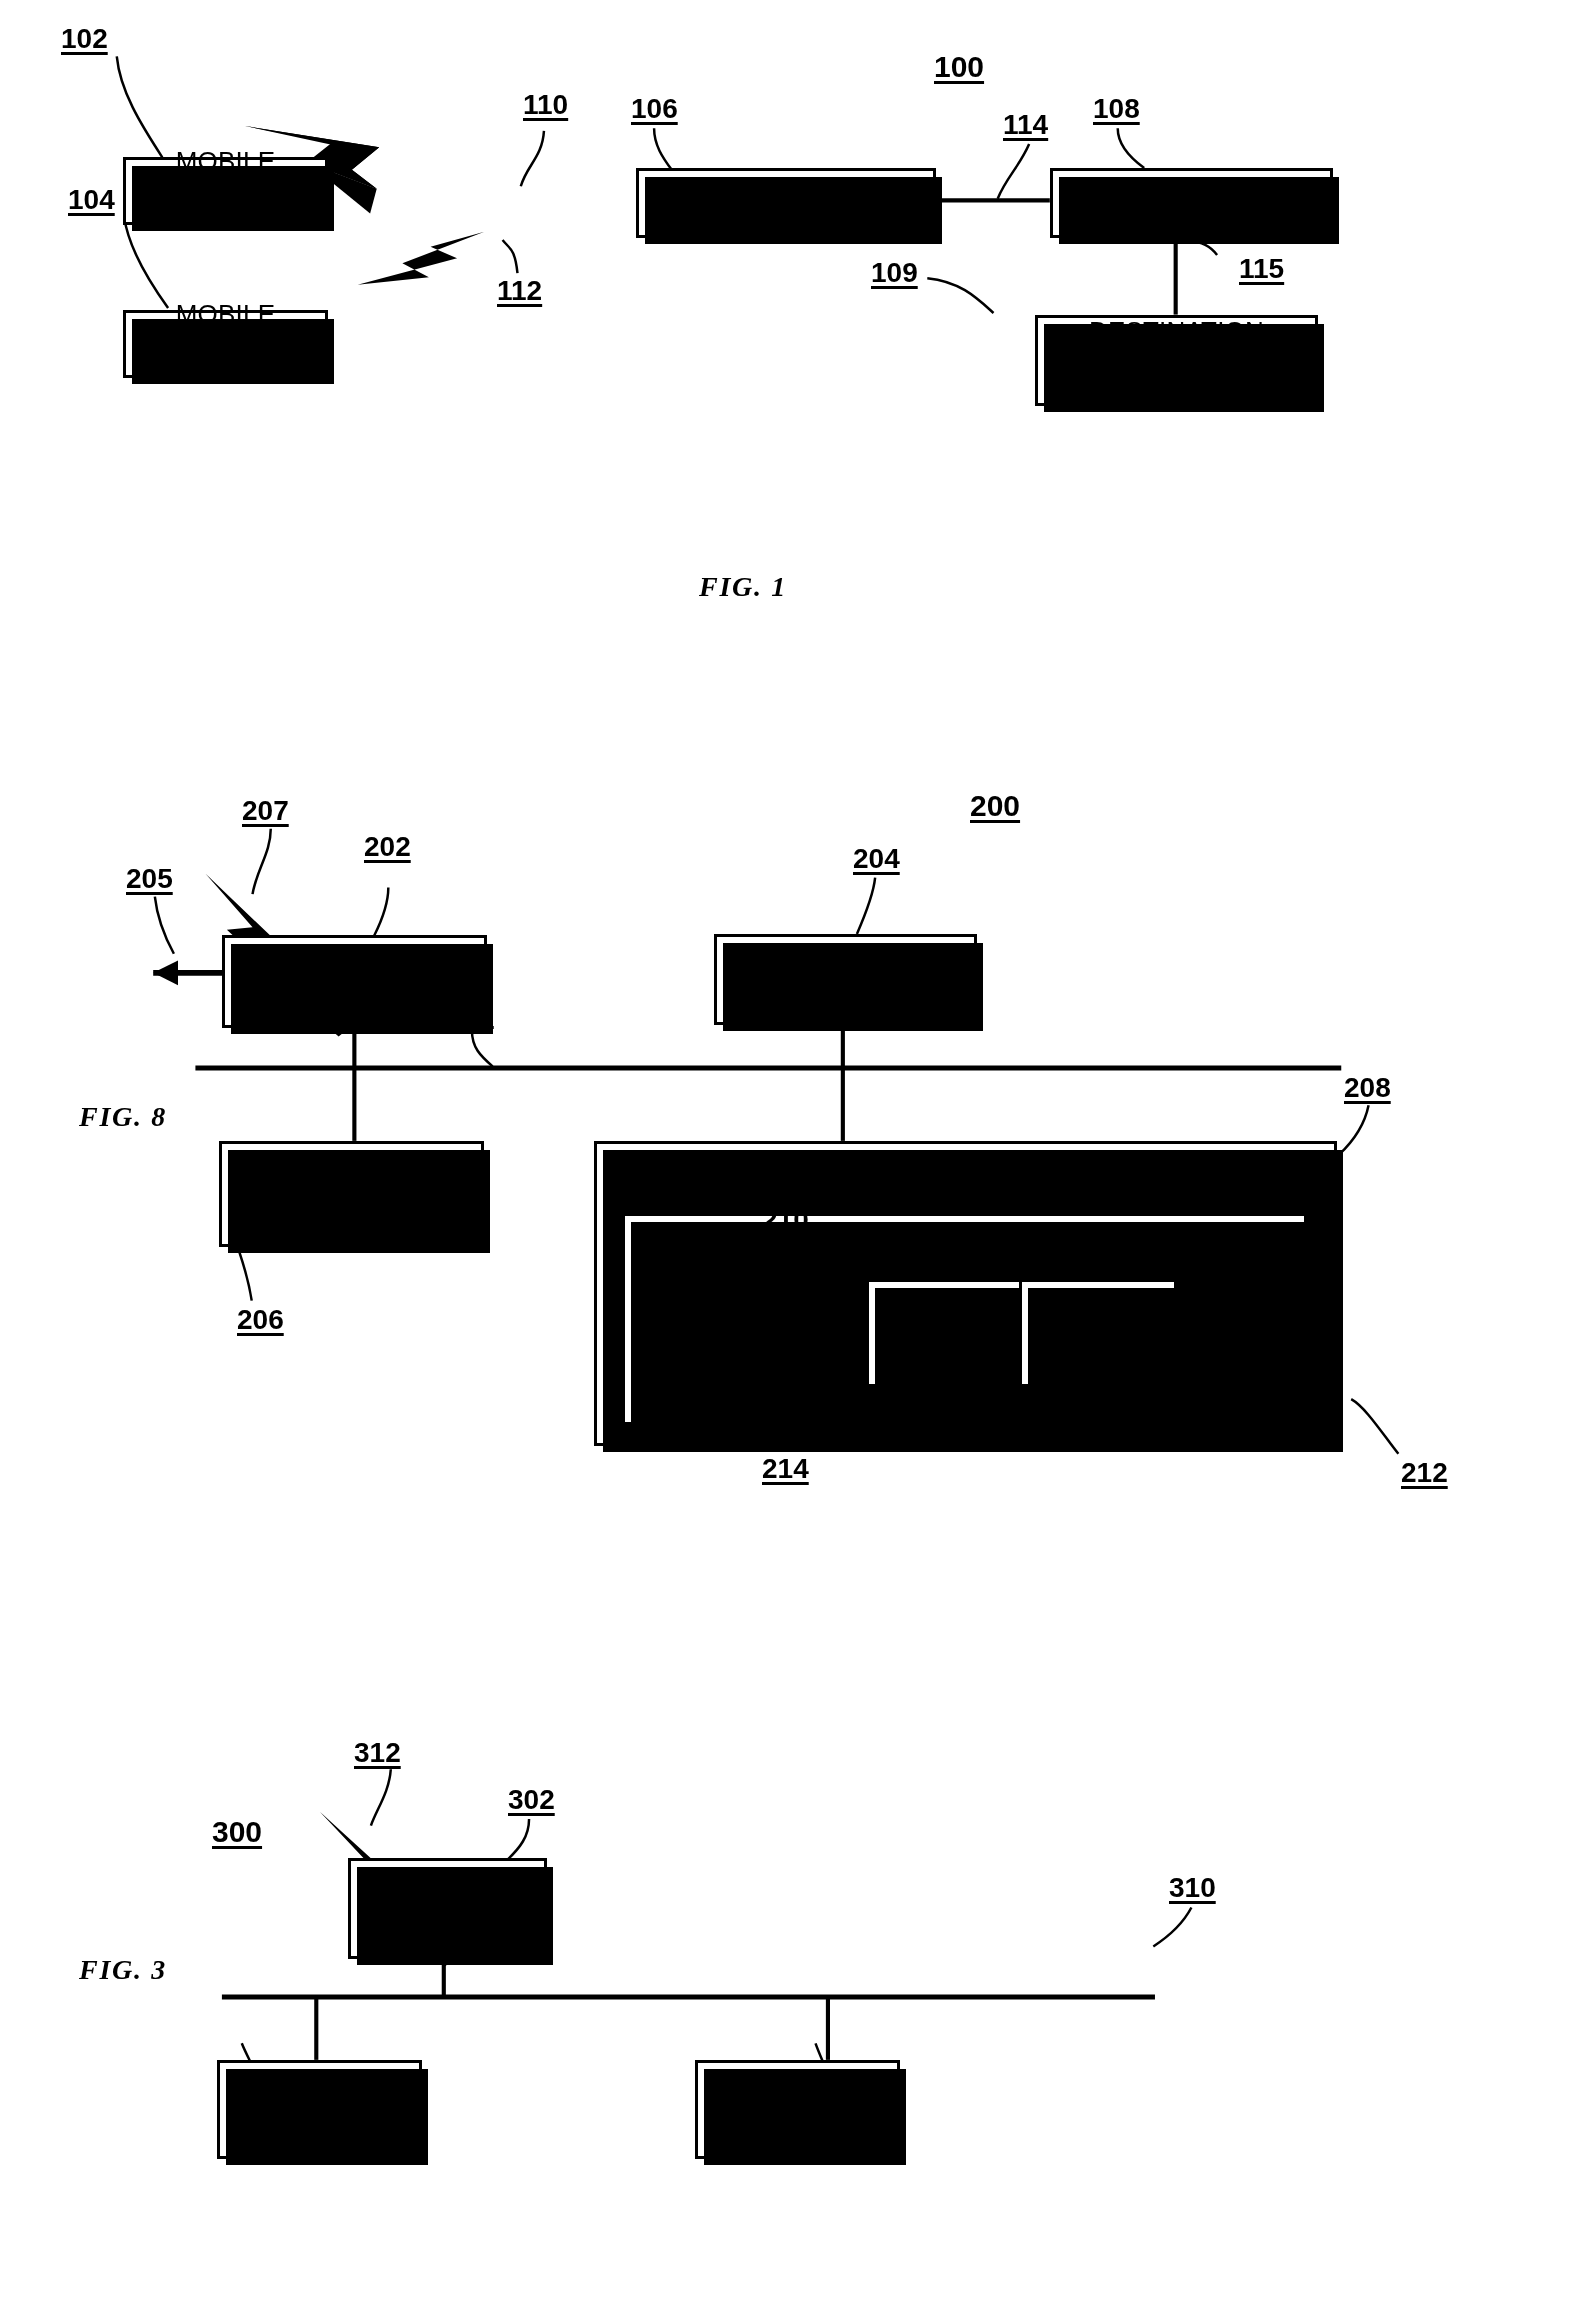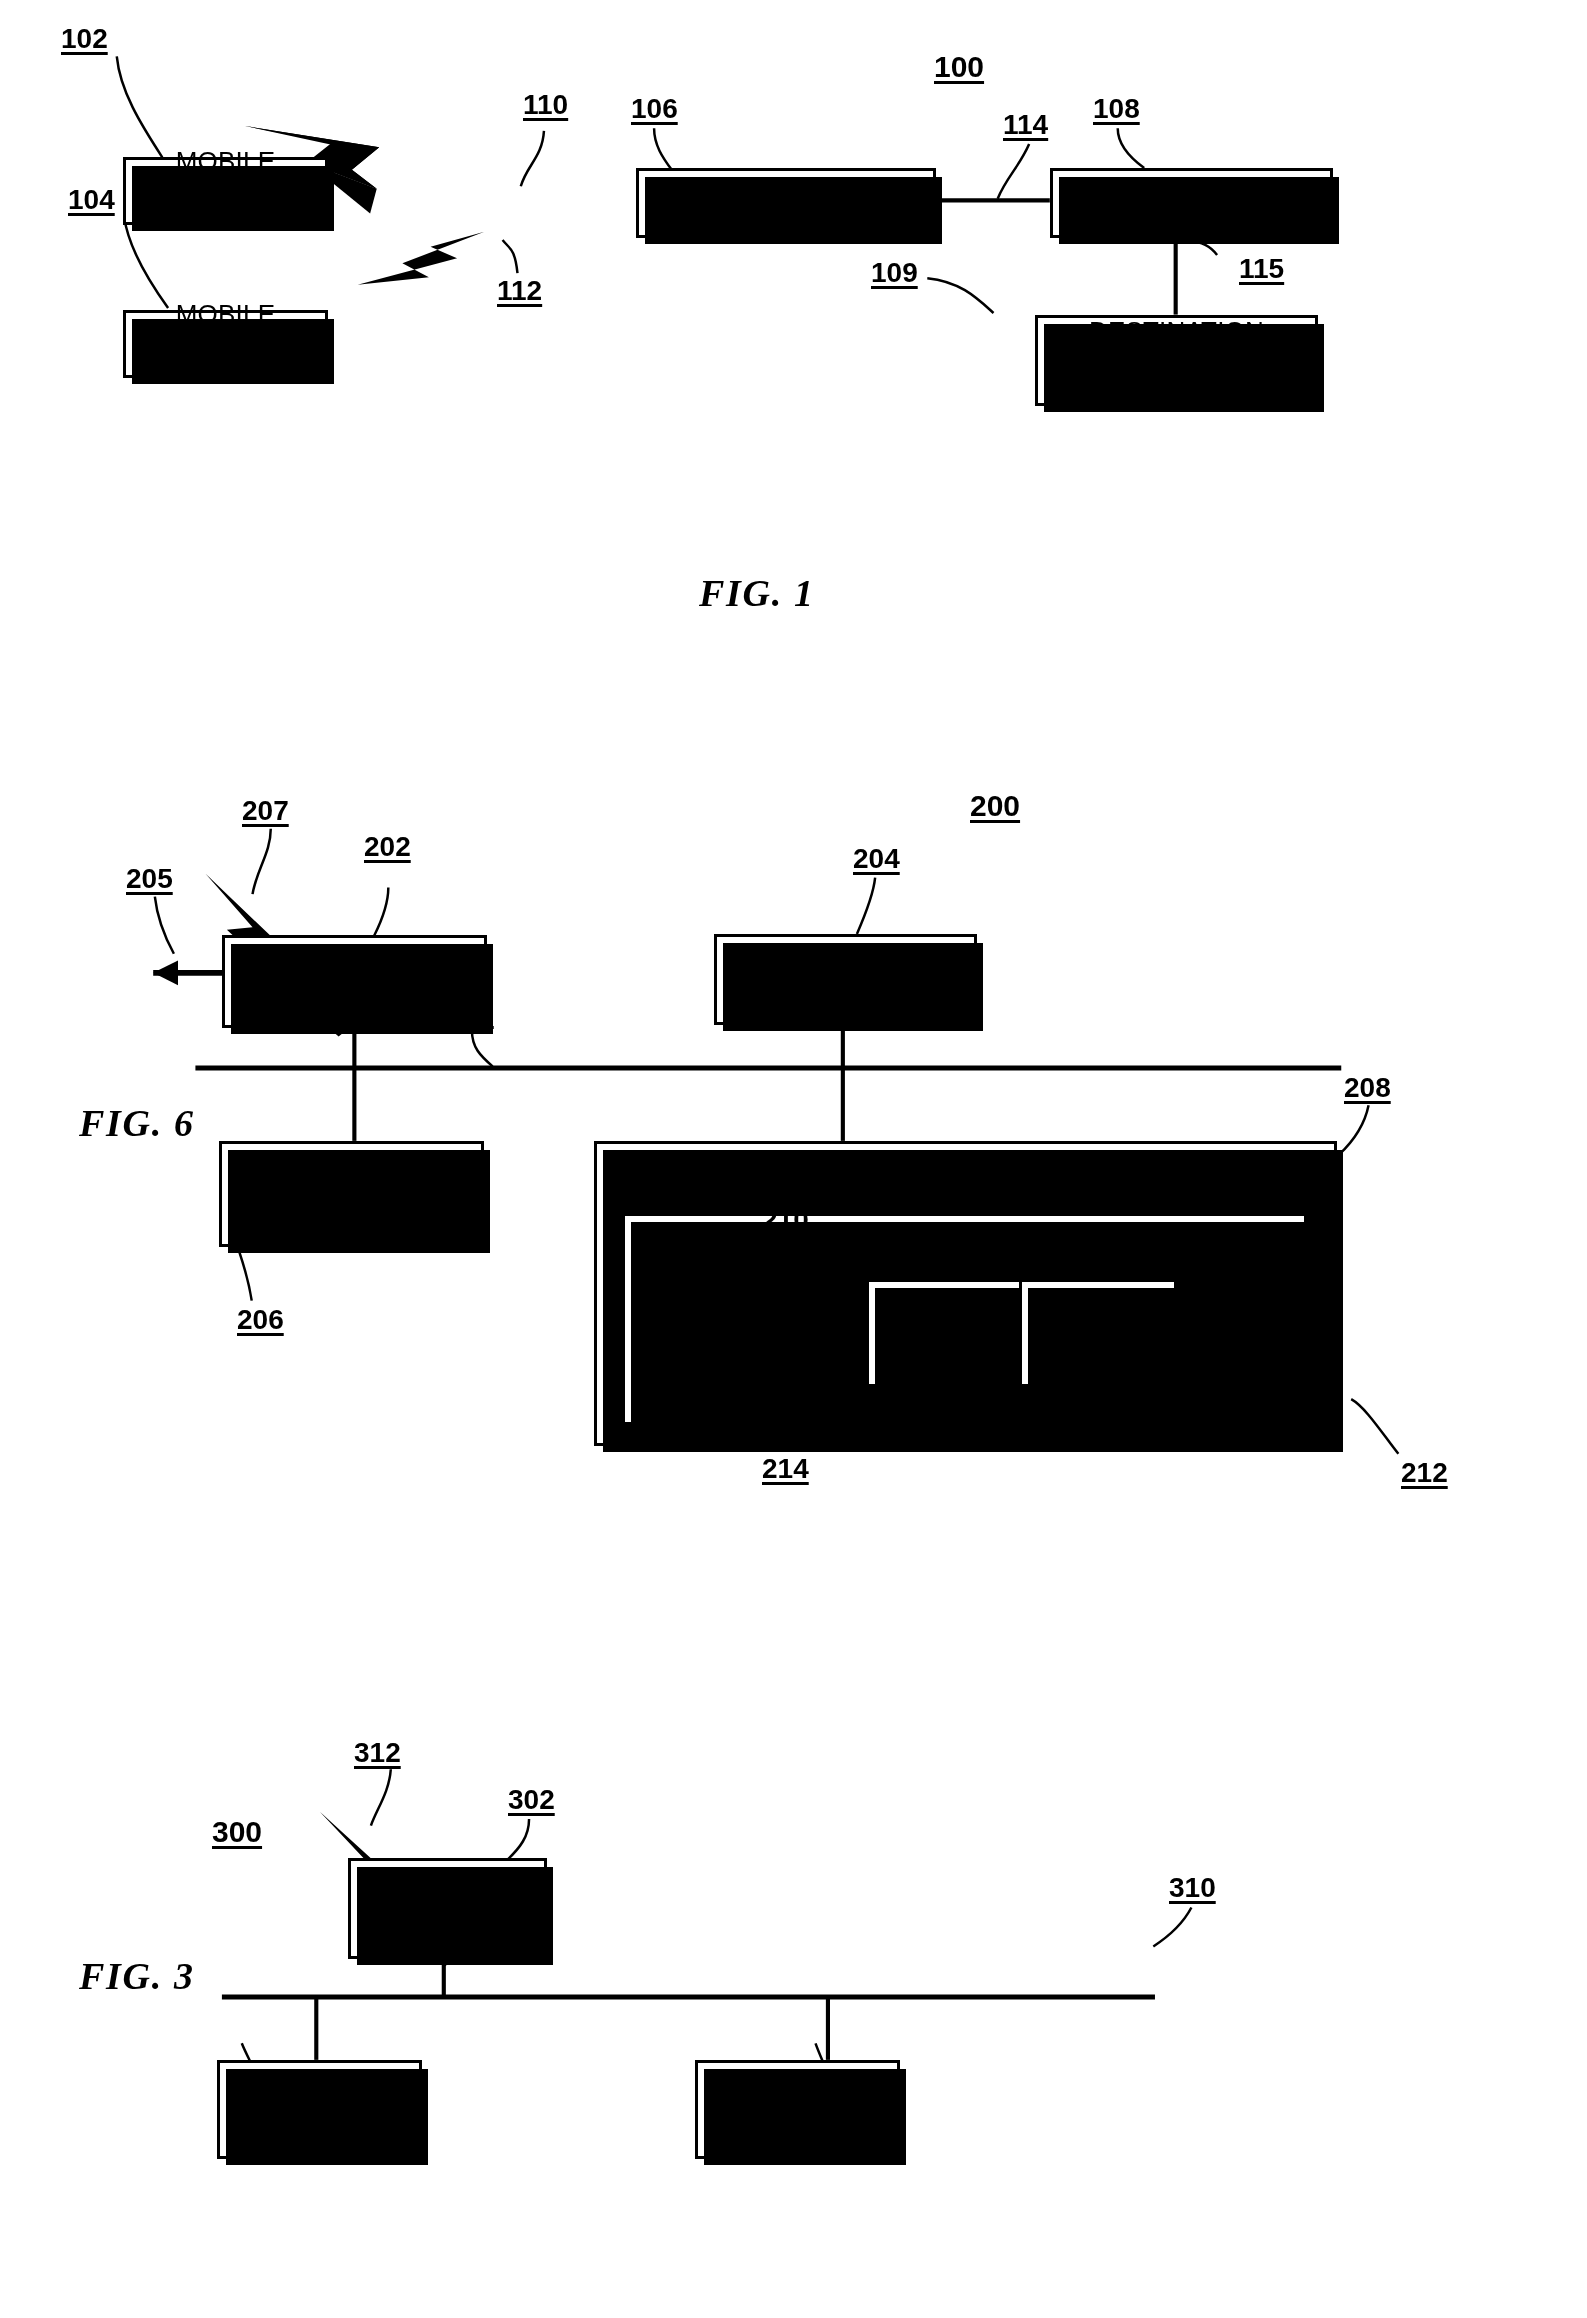--- a/index.html
+++ b/index.html
@@ -69,21 +69,21 @@
     white-space: nowrap;
   }
   .ref.u { text-decoration: underline; text-underline-offset: 4.1px; text-decoration-thickness: 3.3px; }
 
   
   .figcap {
     position: absolute;
     font-family: "Liberation Serif", serif;
     font-weight: bold;
     font-style: italic;
-    font-size: 38px;
+    font-size: 28px;
     letter-spacing: 1.7px;
     z-index: 6;
     white-space: nowrap;
     text-align: center;
   }
 
   
   svg.overlay {
     position: absolute;
     left: 0; top: 0;
@@ -243,21 +243,21 @@
   <div class="ref u abs" style="left:126px; top:863px;">205</div>
   <div class="ref u abs" style="left:364px; top:831px;">202</div>
   <div class="ref u abs" style="left:853px;top:843px;">204</div>
   <div class="ref u abs" style="left:447px; top:997px;">209</div>
   <div class="ref u abs" style="left:1344px;top:1072px;">208</div>
   <div class="ref u abs" style="left:225px; top:1304px;margin-left:12px;">206</div>
   <div class="ref u abs" style="left:762px; top:1204px;">210</div>
   <div class="ref u abs" style="left:762px; top:1453px;">214</div>
   <div class="ref u abs" style="left:1401px;top:1457px;">212</div>
 
-  <div class="figcap" style="left:79px; top:1101px;">FIG. 6</div>
+  <div class="figcap" style="left:79px; top:1101px;">FIG. 8</div>
 
   <div class="pbox" style="left:222px; top:935px; width:265px; height:93px; font-size:26.5px;">
     <span class="lbl">COMM.
 MODULE</span>
   </div>
 
   <div class="pbox" style="left:714px; top:934px; width:263px; height:91px; font-size:26.5px;">
     <span class="lbl">NETWORK COMM.
 MODULE</span>
   </div>

